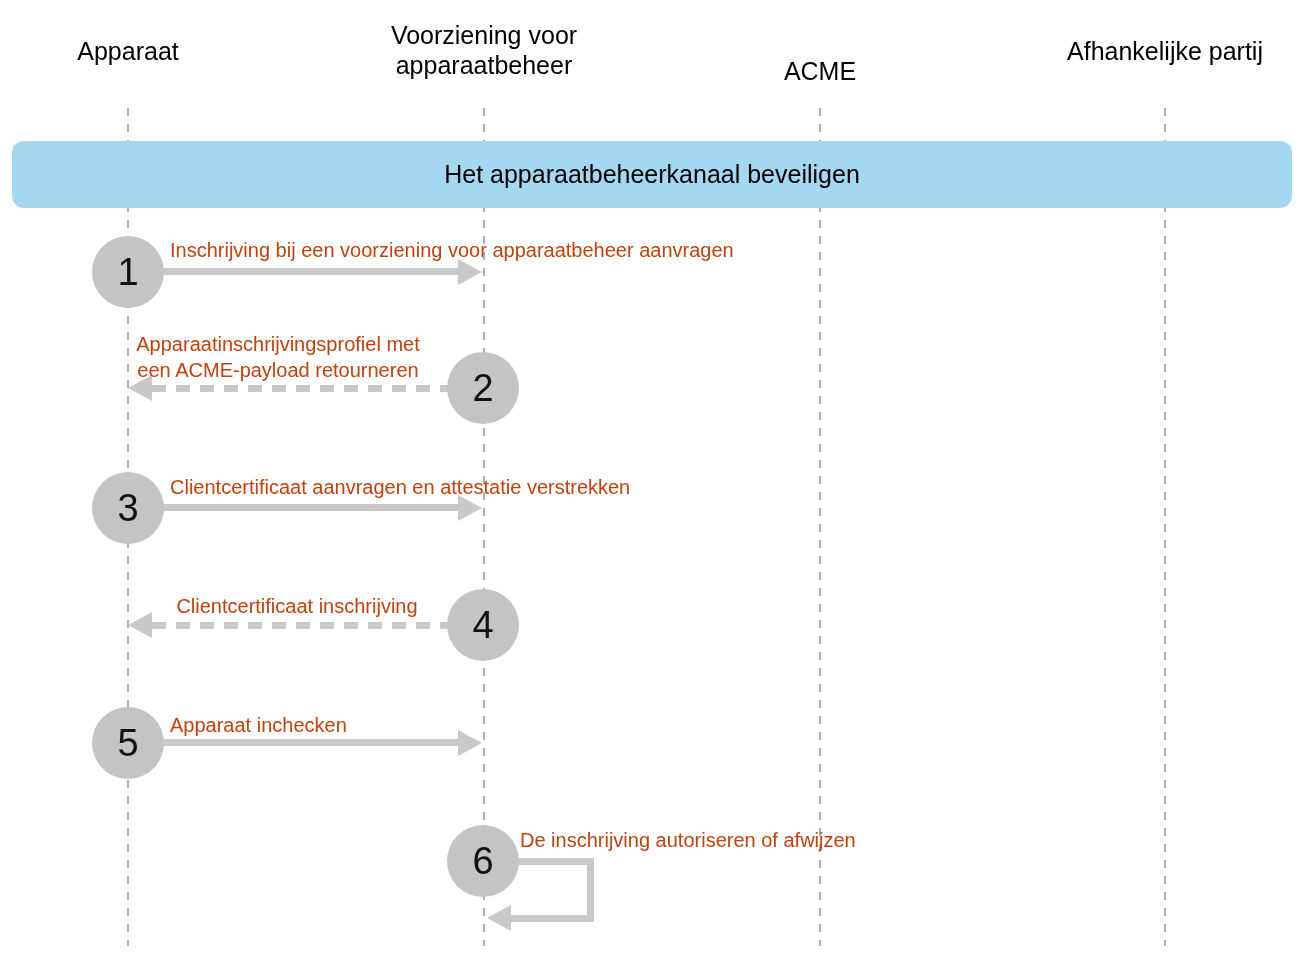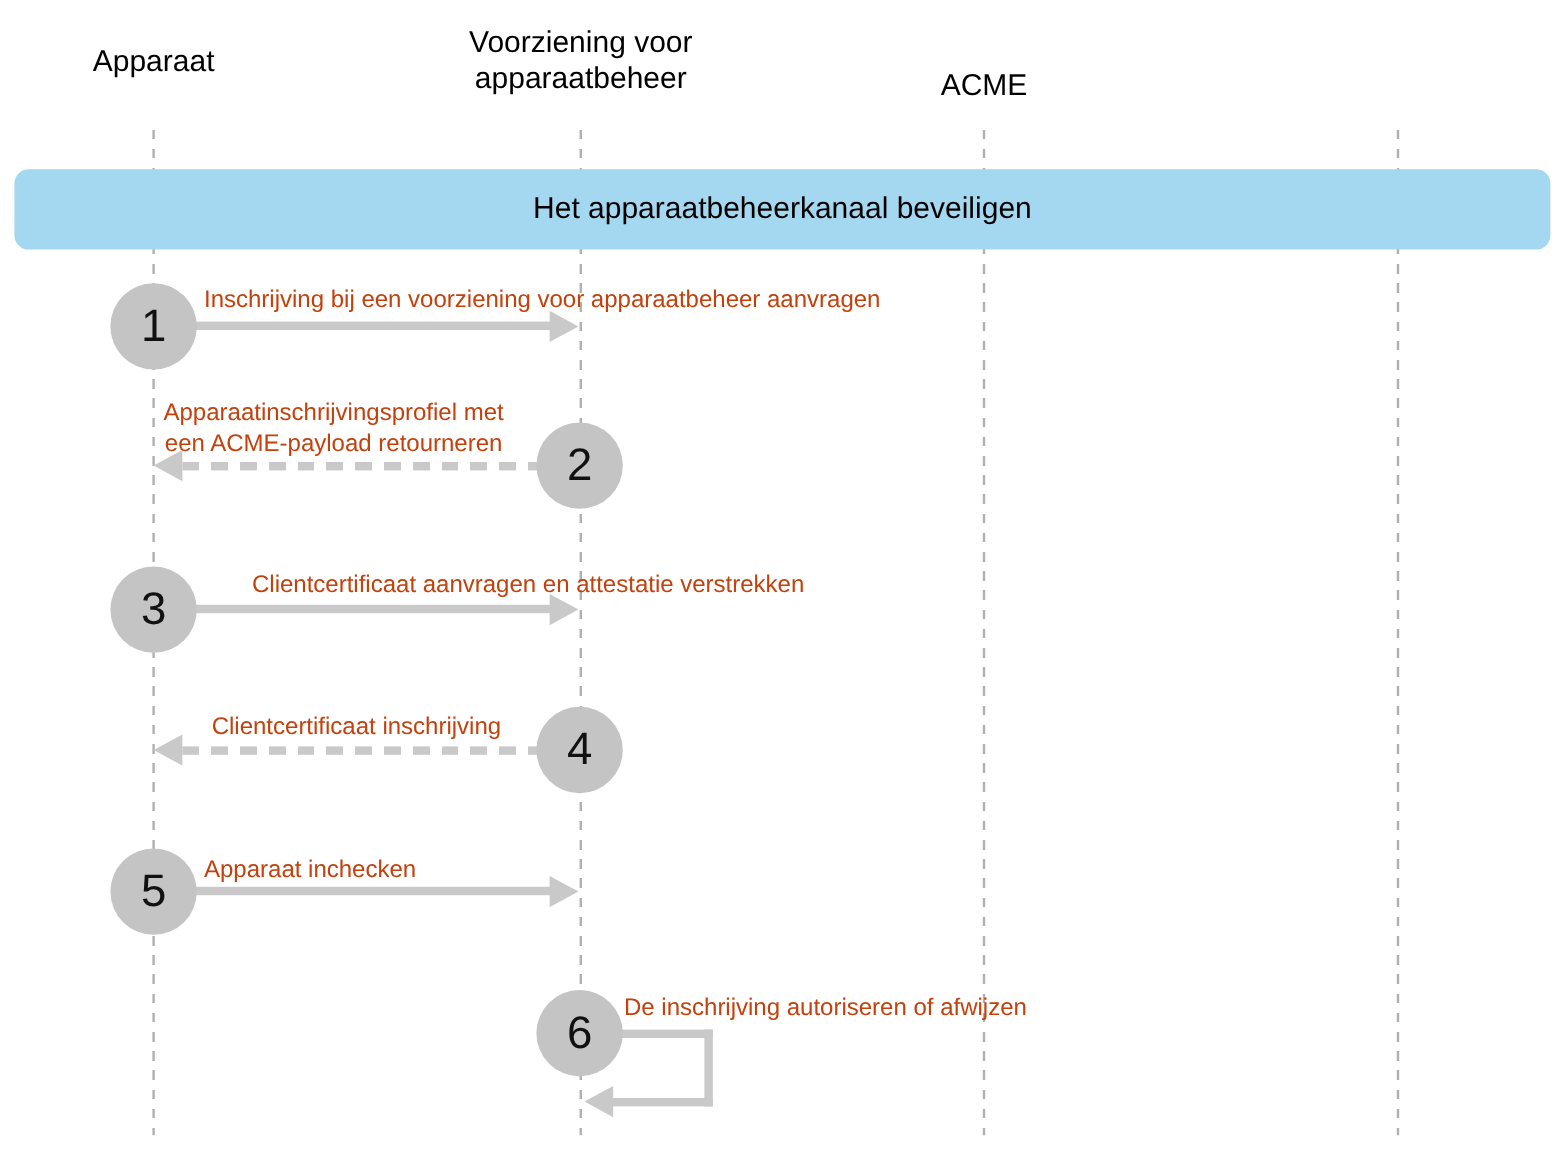--- a/index.html
+++ b/index.html
@@ -118,20 +118,21 @@
 </style>
 </head>
 <body>
 
 <div class="canvas">
 
   <div class="actor-label" style="left:28px;  top:36px; width:200px;">Apparaat</div>
   <div class="actor-label" style="left:334px; top:20px; width:300px;">Voorziening voor
 apparaatbeheer</div>
   <div class="actor-label" style="left:720px; top:36px; width:200px;margin-top:20px;">ACME</div>
+  <div class="actor-label" style="left:1040px;top:36px; width:250px;">Afhankelijke partij</div>
 
   <div class="lifeline" style="left:127px;"></div>
   <div class="lifeline" style="left:483px;"></div>
   <div class="lifeline" style="left:819px;"></div>
   <div class="lifeline" style="left:1164px;"></div>
 
   <div class="banner">
     <span>Het apparaatbeheerkanaal beveiligen</span>
   </div>
 
@@ -143,21 +144,21 @@
   </div>
 
   <div class="msg-label centered" style="left:118px; top:331px; width:320px;">Apparaatinschrijvingsprofiel met
 een ACME-payload retourneren</div>
   <div class="arrow-head left" style="left:128px; top:375px;"></div>
   <div class="arrow-bar dashed" style="left:152px; top:385px; width:296px;"></div>
   <div class="step-circle" style="left:447px; top:352px;">
     <span>2</span>
   </div>
 
-  <div class="msg-label" style="left:170px; top:474px;margin-left:40px;">Clientcertificaat aanvragen en attestatie verstrekken</div>
+  <div class="msg-label" style="left:170px; top:474px;">Clientcertificaat aanvragen en attestatie verstrekken</div>
   <div class="arrow-bar" style="left:150px; top:504px; width:312px;"></div>
   <div class="arrow-head right" style="left:458px; top:495px;"></div>
   <div class="step-circle" style="left:92px; top:472px;">
     <span>3</span>
   </div>
 
   <div class="msg-label centered" style="left:137px; top:593px; width:320px;">Clientcertificaat inschrijving</div>
   <div class="arrow-head left" style="left:128px; top:612px;"></div>
   <div class="arrow-bar dashed" style="left:152px; top:622px; width:296px;"></div>
   <div class="step-circle" style="left:447px; top:589px;">

